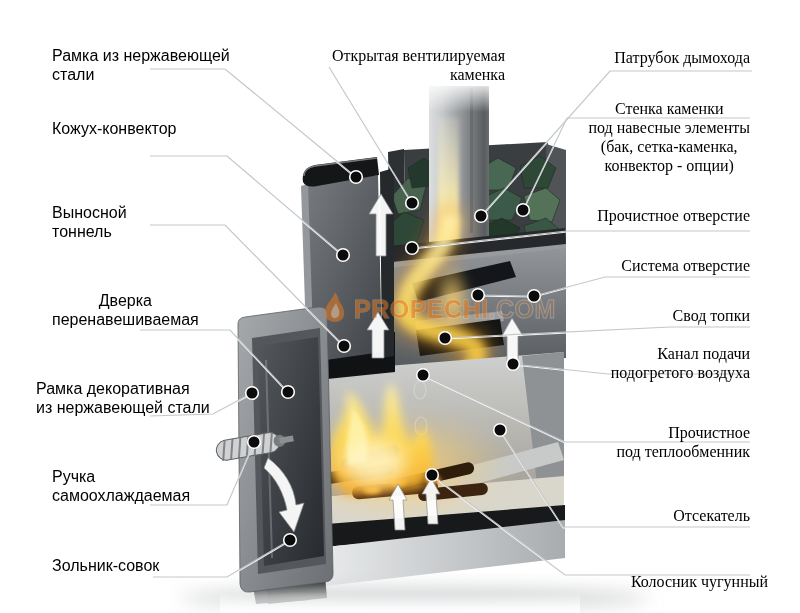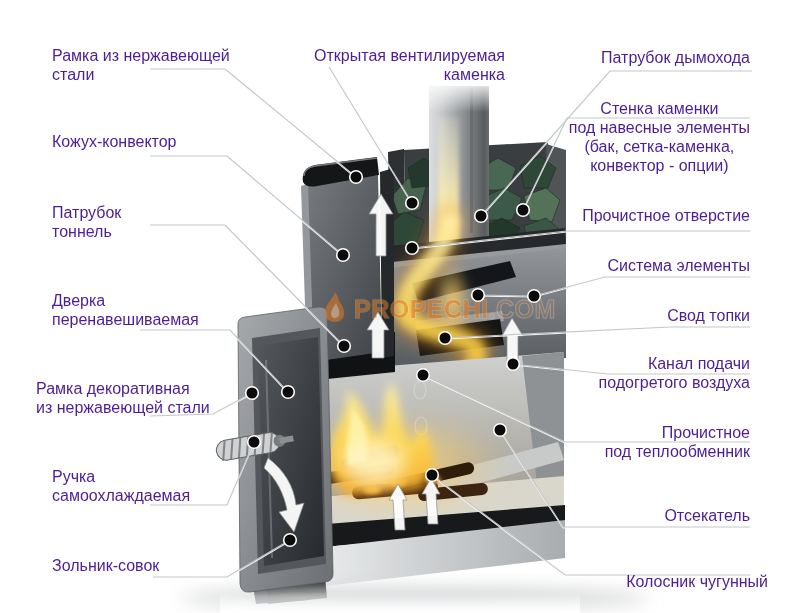--- a/index.html
+++ b/index.html
@@ -1,20 +1,20 @@
 <!DOCTYPE html>
 <html><head>
 <meta charset="utf-8">
 <style>
   html,body{margin:0;padding:0;background:#ffffff;}
   .diagram{position:relative;width:800px;height:613px;background:#ffffff;overflow:hidden;
            font-family:"Liberation Sans", sans-serif;}
   .art{position:absolute;left:0;top:0;}
-  .lbl{position:absolute;font-size:16px;line-height:19px;color:#4c1d95;white-space:pre-line;}
-  .lbl.right{text-align:right;}
+  .lbl{position:absolute;font-size:16px;line-height:19px;color:#000000;white-space:pre-line;}
+  .lbl.right{text-align:right;font-family:Liberation Serif, serif;}
 </style>
 </head>
 <body>
 
 <div class="diagram">
 
 <svg class="art" width="800" height="613" viewBox="0 0 800 613">
   <defs>
     <linearGradient id="gPipe" x1="0" y1="0" x2="1" y2="0">
       <stop offset="0" stop-color="#dcdee0"></stop>
@@ -249,43 +249,43 @@
     <circle cx="513" cy="364" r="6.3"></circle>
     <circle cx="423" cy="375" r="6.3"></circle>
     <circle cx="500" cy="430" r="6.3"></circle>
     <circle cx="432" cy="475" r="6.3"></circle>
   </g>
 </svg>
 
 <div>
   <div class="lbl" style="left:52px;top:46px;">Рамка из нержавеющей
 стали</div>
-  <div class="lbl" style="left:52px;top:132px;">Кожух-конвектор</div>
-  <div class="lbl" style="left:52px;top:203px;">Патрубок
+  <div class="lbl" style="left:52px;top:119px;">Кожух-конвектор</div>
+  <div class="lbl" style="left:52px;top:203px;">Выносной
 тоннель</div>
-  <div class="lbl" style="left:52px;top:291px;">Дверка
+  <div class="lbl" style="left:52px;top:291px;text-align:center;">Дверка
 перенавешиваемая</div>
   <div class="lbl" style="left:36px;top:379px;">Рамка декоративная
 из нержавеющей стали</div>
   <div class="lbl" style="left:52px;top:467px;">Ручка
 самоохлаждаемая</div>
   <div class="lbl" style="left:52px;top:556px;">Зольник-совок</div>
 
   <div class="lbl right" style="right:295px;top:46px;">Открытая вентилируемая
 каменка</div>
 
   <div class="lbl right" style="right:50px;top:48px;margin-left:20px;">Патрубок дымохода</div>
   <div class="lbl right" style="right:50px;top:99px;text-align:center;">Стенка каменки
 под навесные элементы
 (бак, сетка-каменка,
 конвектор - опции)</div>
   <div class="lbl right" style="right:50px;top:206px;text-align:right;">Прочистное отверстие</div>
-  <div class="lbl right" style="right:50px;top:256px;">Система элементы</div>
+  <div class="lbl right" style="right:50px;top:256px;">Система отверстие</div>
   <div class="lbl right" style="right:50px;top:306px;">Свод топки</div>
-  <div class="lbl right" style="right:50px;top:354px;">Канал подачи
+  <div class="lbl right" style="right:50px;top:344px;">Канал подачи
 подогретого воздуха</div>
   <div class="lbl right" style="right:50px;top:423px;">Прочистное
 под теплообменник</div>
   <div class="lbl right" style="right:50px;top:506px;">Отсекатель</div>
   <div class="lbl right" style="right:32px;top:553px;margin-top:19px;">Колосник чугунный</div>
 </div>
 
 </div>
 
 </body></html>

